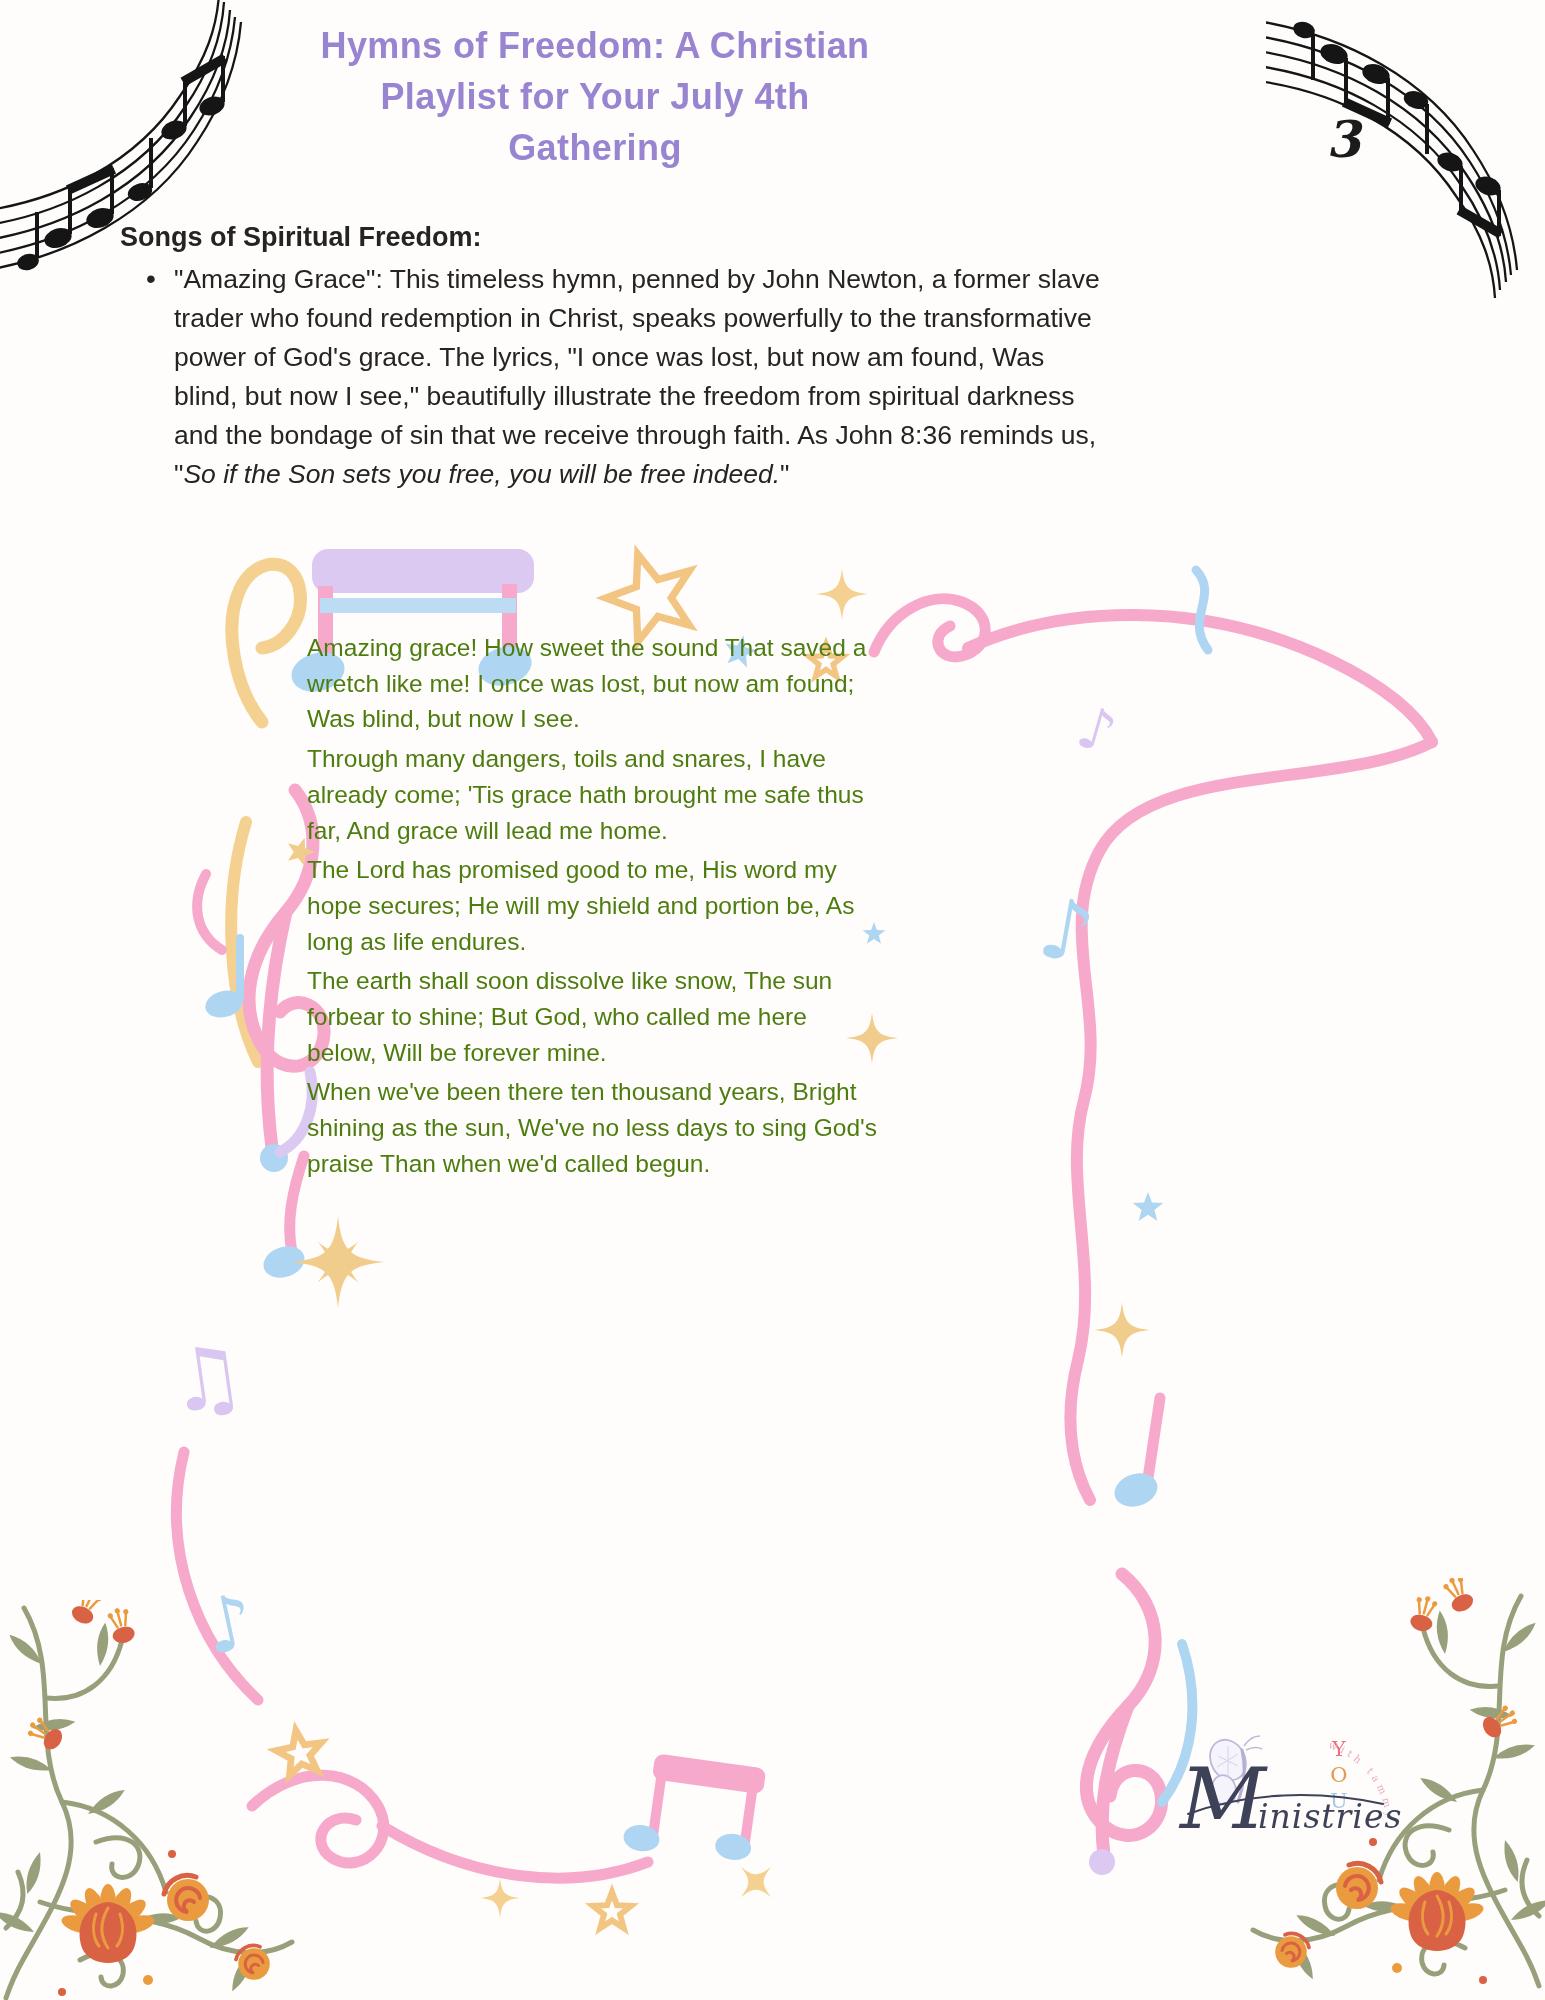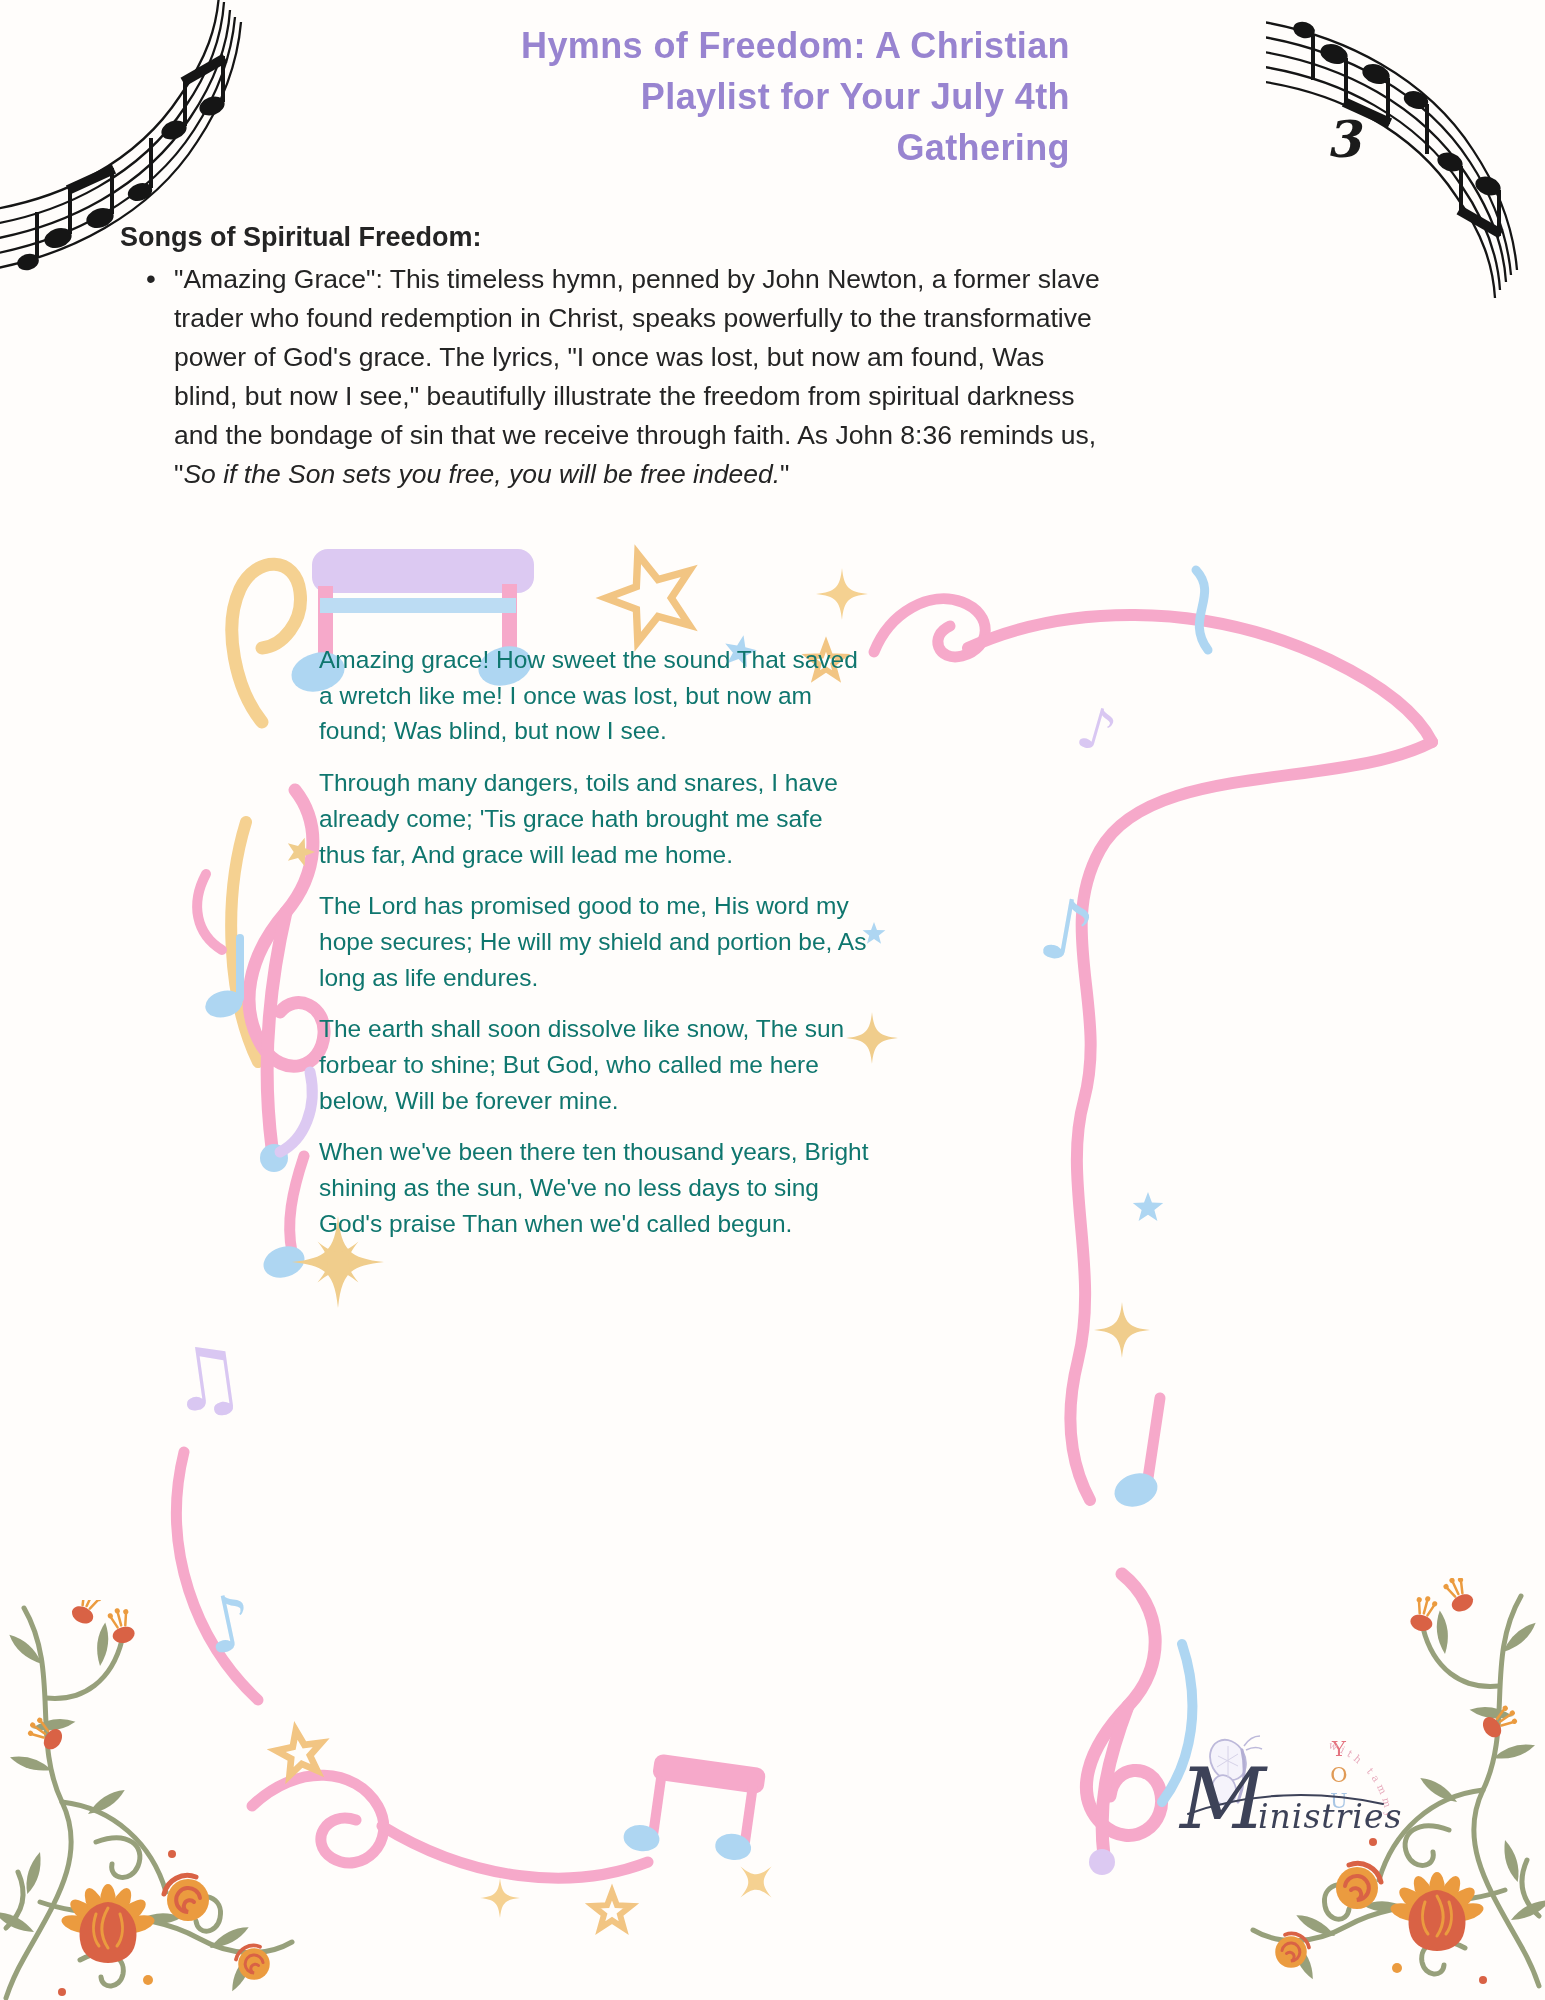--- a/index.html
+++ b/index.html
@@ -5,34 +5,34 @@
   html,body{margin:0;padding:0;background:#e9e9e9;}
   .page{position:relative;width:1545px;height:2000px;margin:0 auto;background:#fffdfb;
         overflow:hidden;font-family:"Liberation Sans",sans-serif;color:#222;}
   
   .staff{position:absolute;z-index:1;}
   .staff-left{left:0;top:0;}
   .staff-right{left:1266px;top:-4px;}
   .page-number{position:absolute;left:1330px;top:110px;z-index:2;
                font-family:"DejaVu Serif",serif;font-style:italic;font-weight:600;
                font-size:50px;color:#1b1b1b;}
-  .title{position:absolute;left:120px;top:20px;width:950px;margin:0;text-align:right;z-index:2;}
+  .title{position:absolute;left:120px;top:20px;width:950px;margin:0;text-align:center;z-index:2;}
   .title span{display:inline-block;max-width:575px;font-weight:bold;font-size:36px;
               line-height:51px;letter-spacing:.4px;color:#9884d0;}
   
   .content{position:absolute;left:120px;top:216px;width:995px;z-index:2;}
   .section-heading{margin:0;font-weight:700;font-size:27px;line-height:42px;color:#242424;}
   .bullet-list{margin:2px 0 0;padding:0;list-style:none;}
   .bullet-list li{position:relative;padding-left:54px;width:940px;
                   font-size:26.5px;line-height:39px;color:#242424;}
   .bullet-list li::before{content:"\2022";position:absolute;left:26px;top:-1px;font-size:28px;}
   .bullet-list em{font-style:italic;}
   
   .lyrics{position:absolute;left:303px;top:626px;width:582px;z-index:2;}
-  .verse{margin:16px;font-size:24.5px;line-height:35.7px;color:#0f766e;}
+  .verse{margin:4px;font-size:24.5px;line-height:35.7px;color:#4d7c0f;}
   
   .deco{position:absolute;left:0;top:0;z-index:1;pointer-events:none;}
   .floral{position:absolute;z-index:1;}
   .floral-left{left:-4px;top:1600px;}
   .floral-right{left:1249px;top:1578px;transform:scaleX(-1);}
   
   .logo{position:absolute;left:1178px;top:1734px;width:220px;height:140px;z-index:3;}
   .logo-butterfly{position:absolute;left:26px;top:0;}
   .logo-you{position:absolute;left:152px;top:2px;display:flex;flex-direction:column;
             align-items:center;font-family:"DejaVu Serif",serif;font-size:21px;line-height:26px;}

